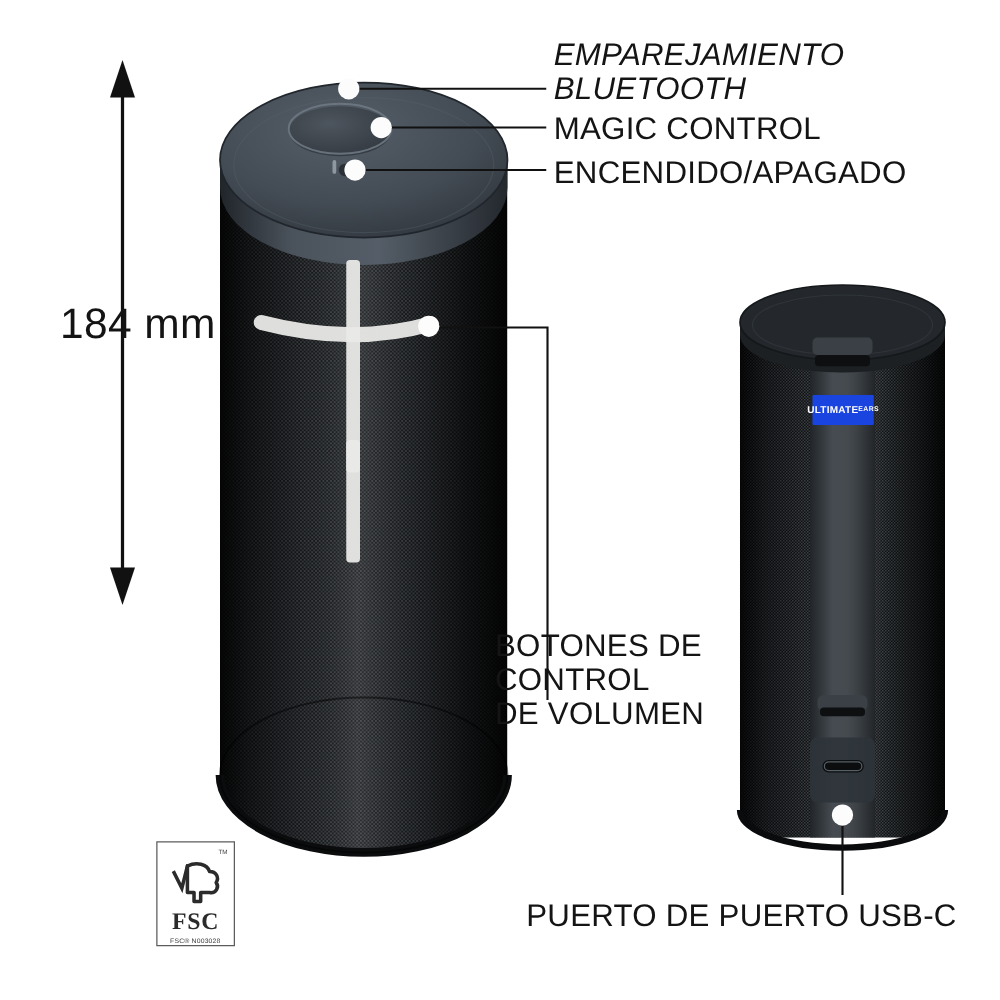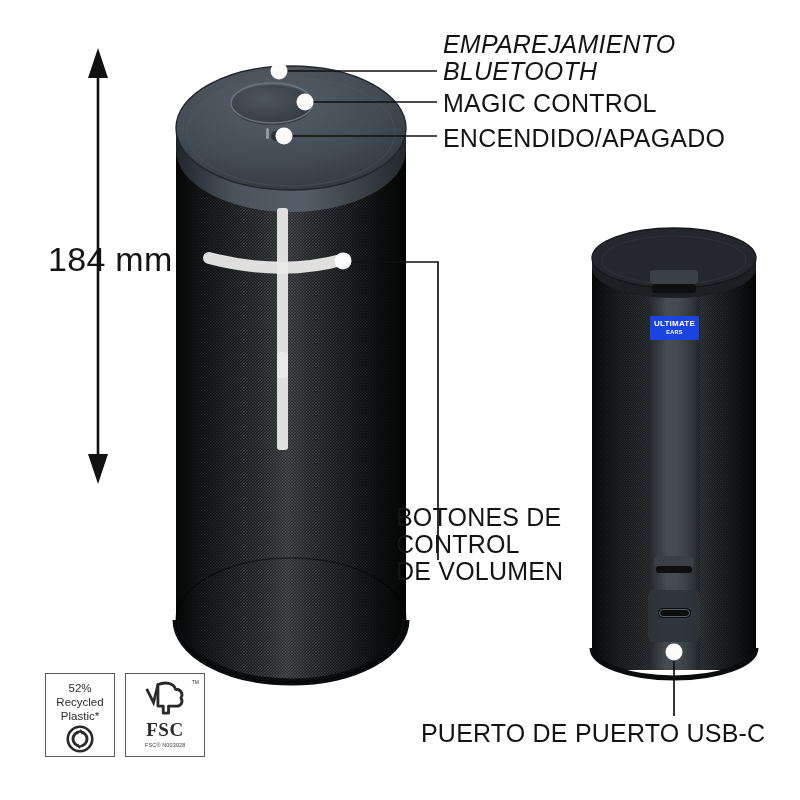--- a/index.html
+++ b/index.html
@@ -237,56 +237,43 @@
     </g>
 
     <circle cx="279" cy="71" r="8.5" fill="#fcfcfc"></circle>
     <circle cx="305" cy="102" r="8.5" fill="#fcfcfc"></circle>
     <circle cx="284" cy="136" r="8.5" fill="#fcfcfc"></circle>
     <circle cx="343" cy="261" r="8.5" fill="#fcfcfc"></circle>
     <circle cx="674" cy="652" r="8.5" fill="#fcfcfc"></circle>
   </svg>
 
   <div class="abs" style="left:650px; top:316px; width:49px; height:24px; background:#1a44e0;
-              display:flex; flex-direction:column; align-items:center; justify-content:center;
+              display:flex; flex-direction:row; align-items:center; justify-content:center;
               border-radius:1px;">
     <div style="color:#ffffff; font-size:8px; font-weight:700; letter-spacing:0.2px; line-height:1;">ULTIMATE</div>
     <div style="color:#ffffff; font-size:5.5px; font-weight:700; letter-spacing:0.3px; line-height:1; margin-top:2px;">EARS</div>
   </div>
 
   <div class="abs dim-label" style="left:48px; top:240px;">184 mm</div>
 
   <div class="abs callout-label" style="left:443px; top:31px;font-style:italic;">EMPAREJAMIENTO
 BLUETOOTH</div>
 
   <div class="abs callout-label" style="left:443px; top:90px;">MAGIC CONTROL</div>
 
   <div class="abs callout-label" style="left:443px; top:125px;">ENCENDIDO/APAGADO</div>
 
   <div class="abs callout-label" style="left:396px; top:468px;margin-top:36px;">BOTONES DE
 CONTROL
 DE VOLUMEN</div>
 
   <div class="abs callout-label" style="left:421px; top:720px;">PUERTO DE PUERTO USB-C</div>
 
-  <div class="badge badge-recycled" style="left:45px; top:673px; width:70px; height:84px;">
-    <div class="t">52%</div>
-    <div class="t">Recycled</div>
-    <div class="t">Plastic*</div>
-    <svg width="28" height="28" viewBox="0 0 32 32" style="margin-top:2px;">
-      <circle cx="16" cy="16" r="14" fill="none" stroke="#2b2b2b" stroke-width="3"></circle>
-      <path d="M16 8 A8 8 0 0 1 16 24" fill="none" stroke="#2b2b2b" stroke-width="3.4" stroke-linecap="round"></path>
-      <path d="M16 24 A8 8 0 0 1 16 8" fill="none" stroke="#2b2b2b" stroke-width="3.4" stroke-linecap="round"></path>
-      <polygon points="16,4.5 21,9 16,11.5" fill="#2b2b2b"></polygon>
-      <polygon points="16,27.5 11,23 16,20.5" fill="#2b2b2b"></polygon>
-      <rect x="14.6" y="9" width="2.8" height="14" fill="#ffffff"></rect>
-    </svg>
-  </div>
-
-  <div class="badge badge-fsc" style="left:125px; top:673px; width:80px; height:84px; position:absolute;">
+
+  <div class="badge badge-fsc" style="left:125px; top:673px; width:63px; height:84px; position:absolute;justify-content:flex-end;">
     <span class="fsc-tm">TM</span>
     <svg width="46" height="40" viewBox="0 0 52 44">
       <path d="M6,12 L13,26 L18,6" fill="none" stroke="#2b2b2b" stroke-width="3.2" stroke-linecap="square"></path>
       <path d="M18,6 C26,2 36,4 38,11 C44,11 47,16 44,21 C47,25 44,31 38,30
                L30,30 L30,38 L24,38 L24,30 L18,30 C18,24 18,14 18,6 Z" fill="none" stroke="#2b2b2b" stroke-width="3.2" stroke-linejoin="round"></path>
     </svg>
     <div class="fsc-word">FSC</div>
     <div class="fsc-code">FSC® N003028</div>
   </div>
 

